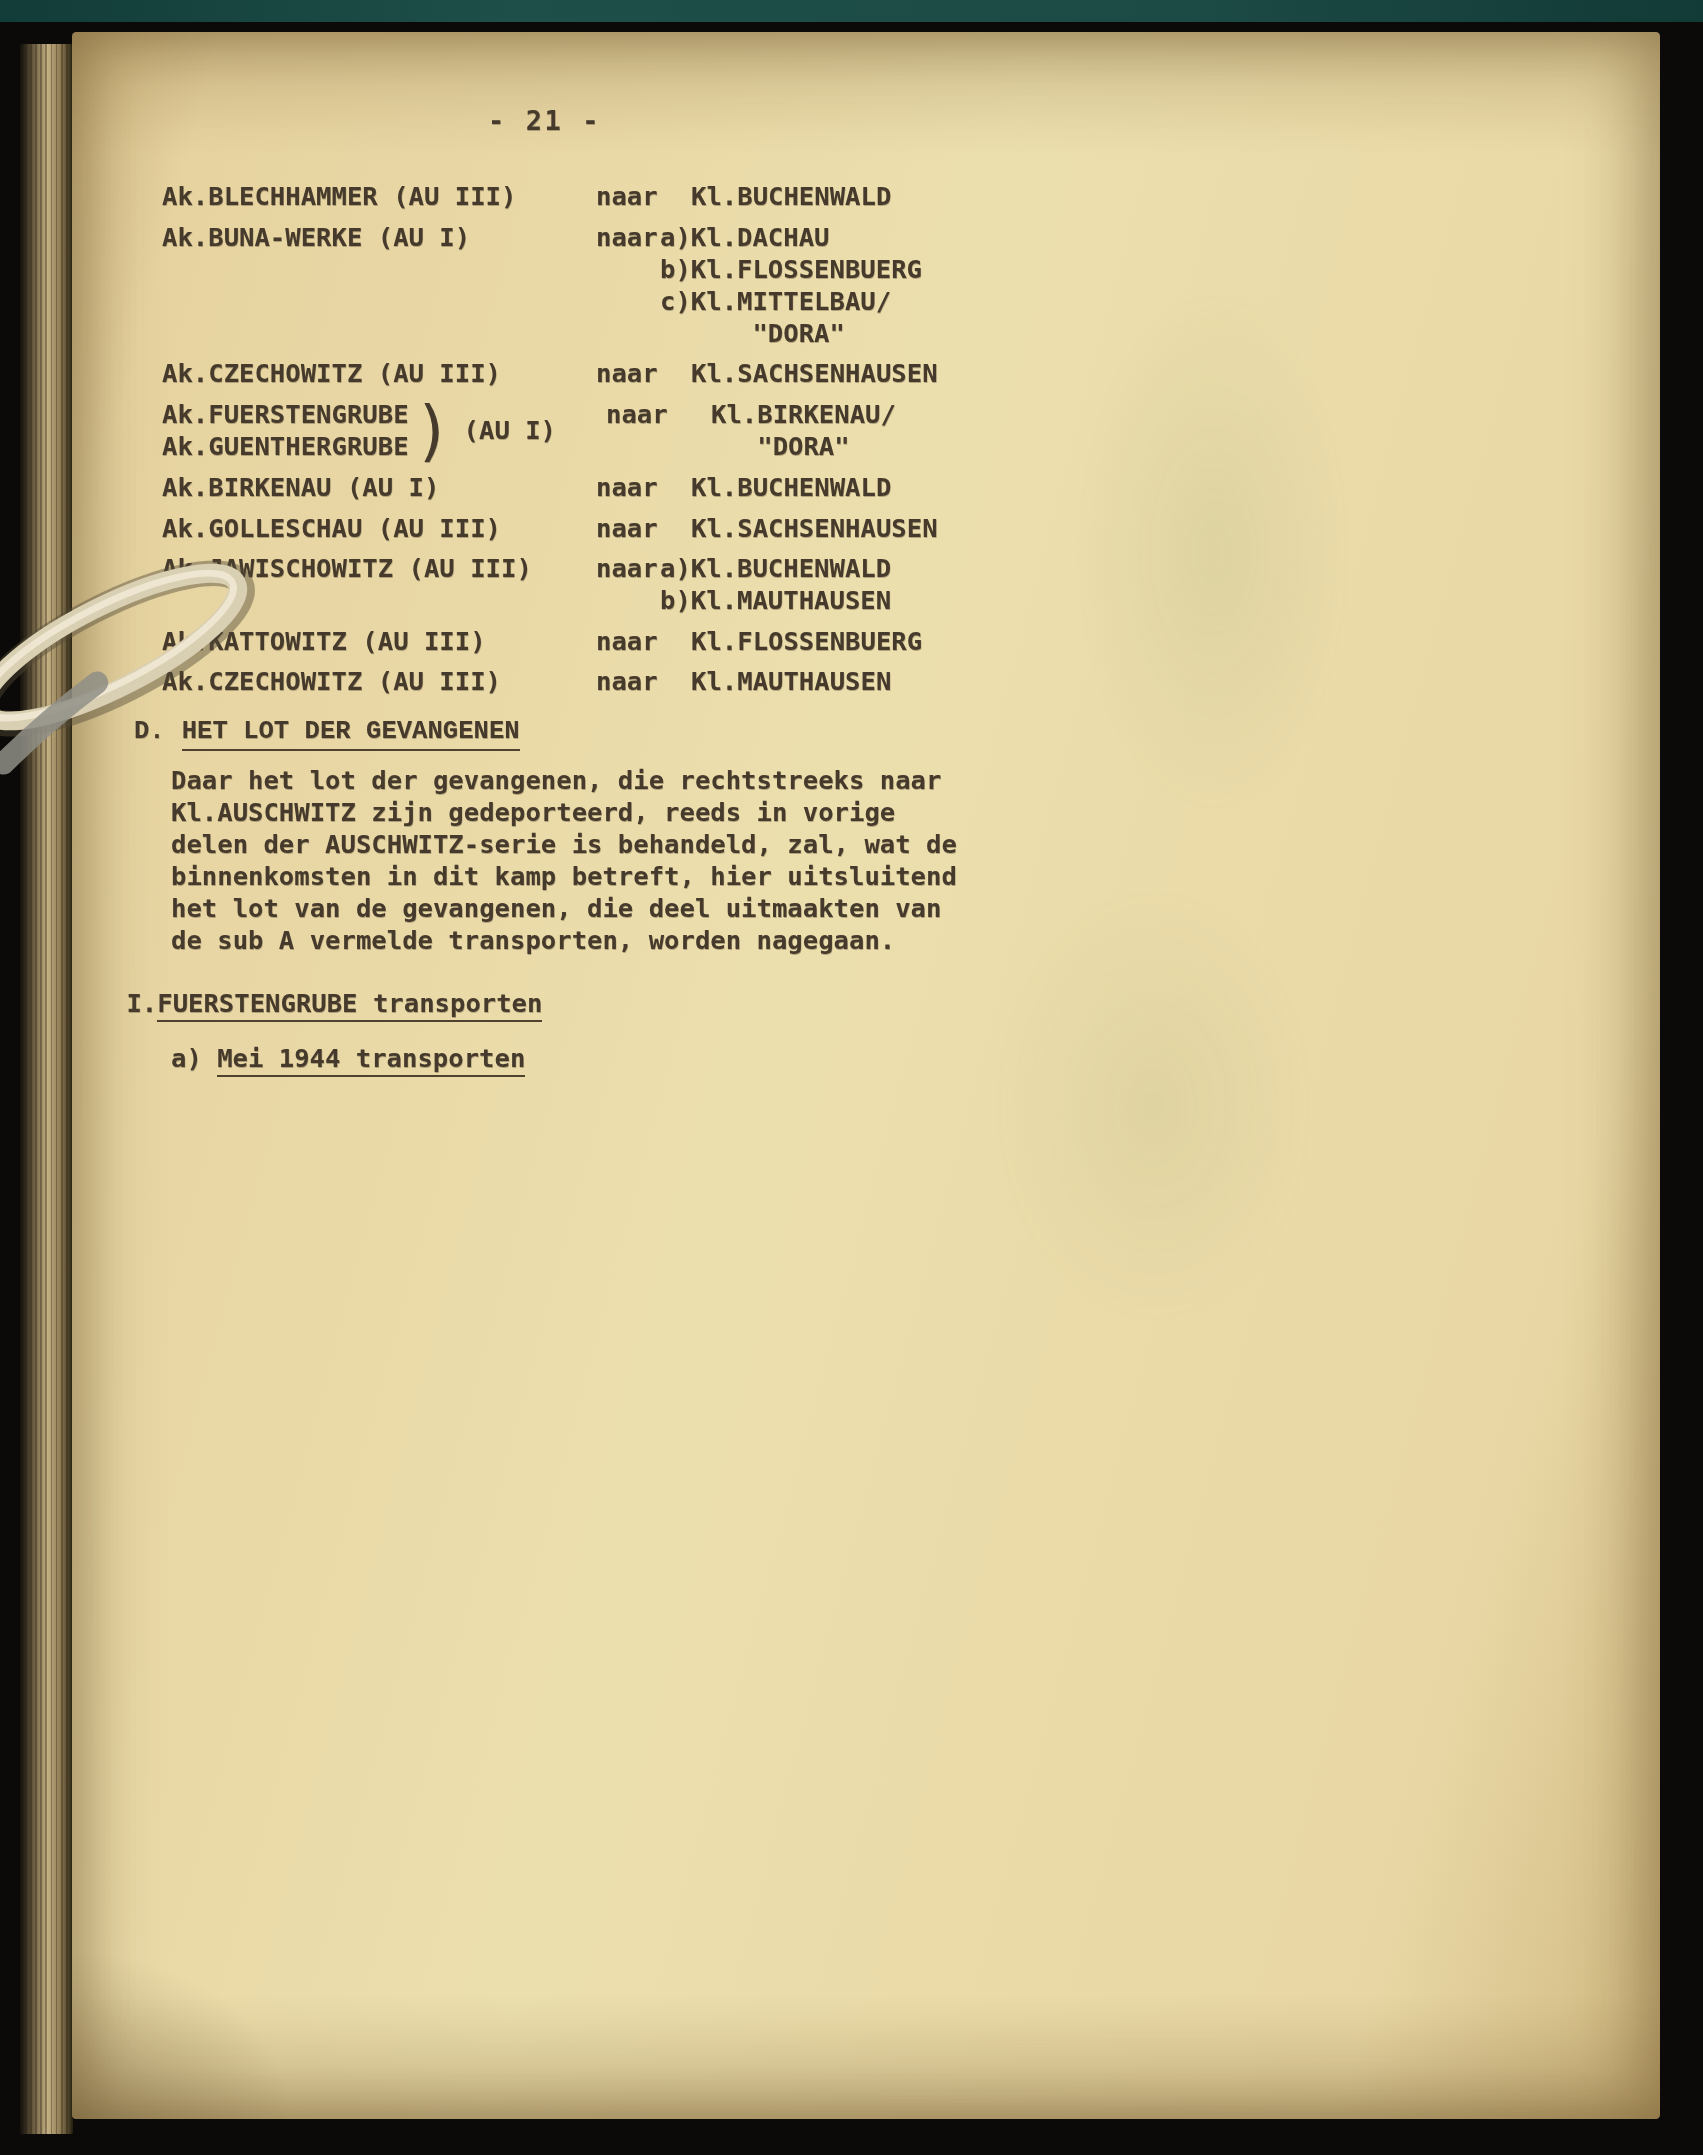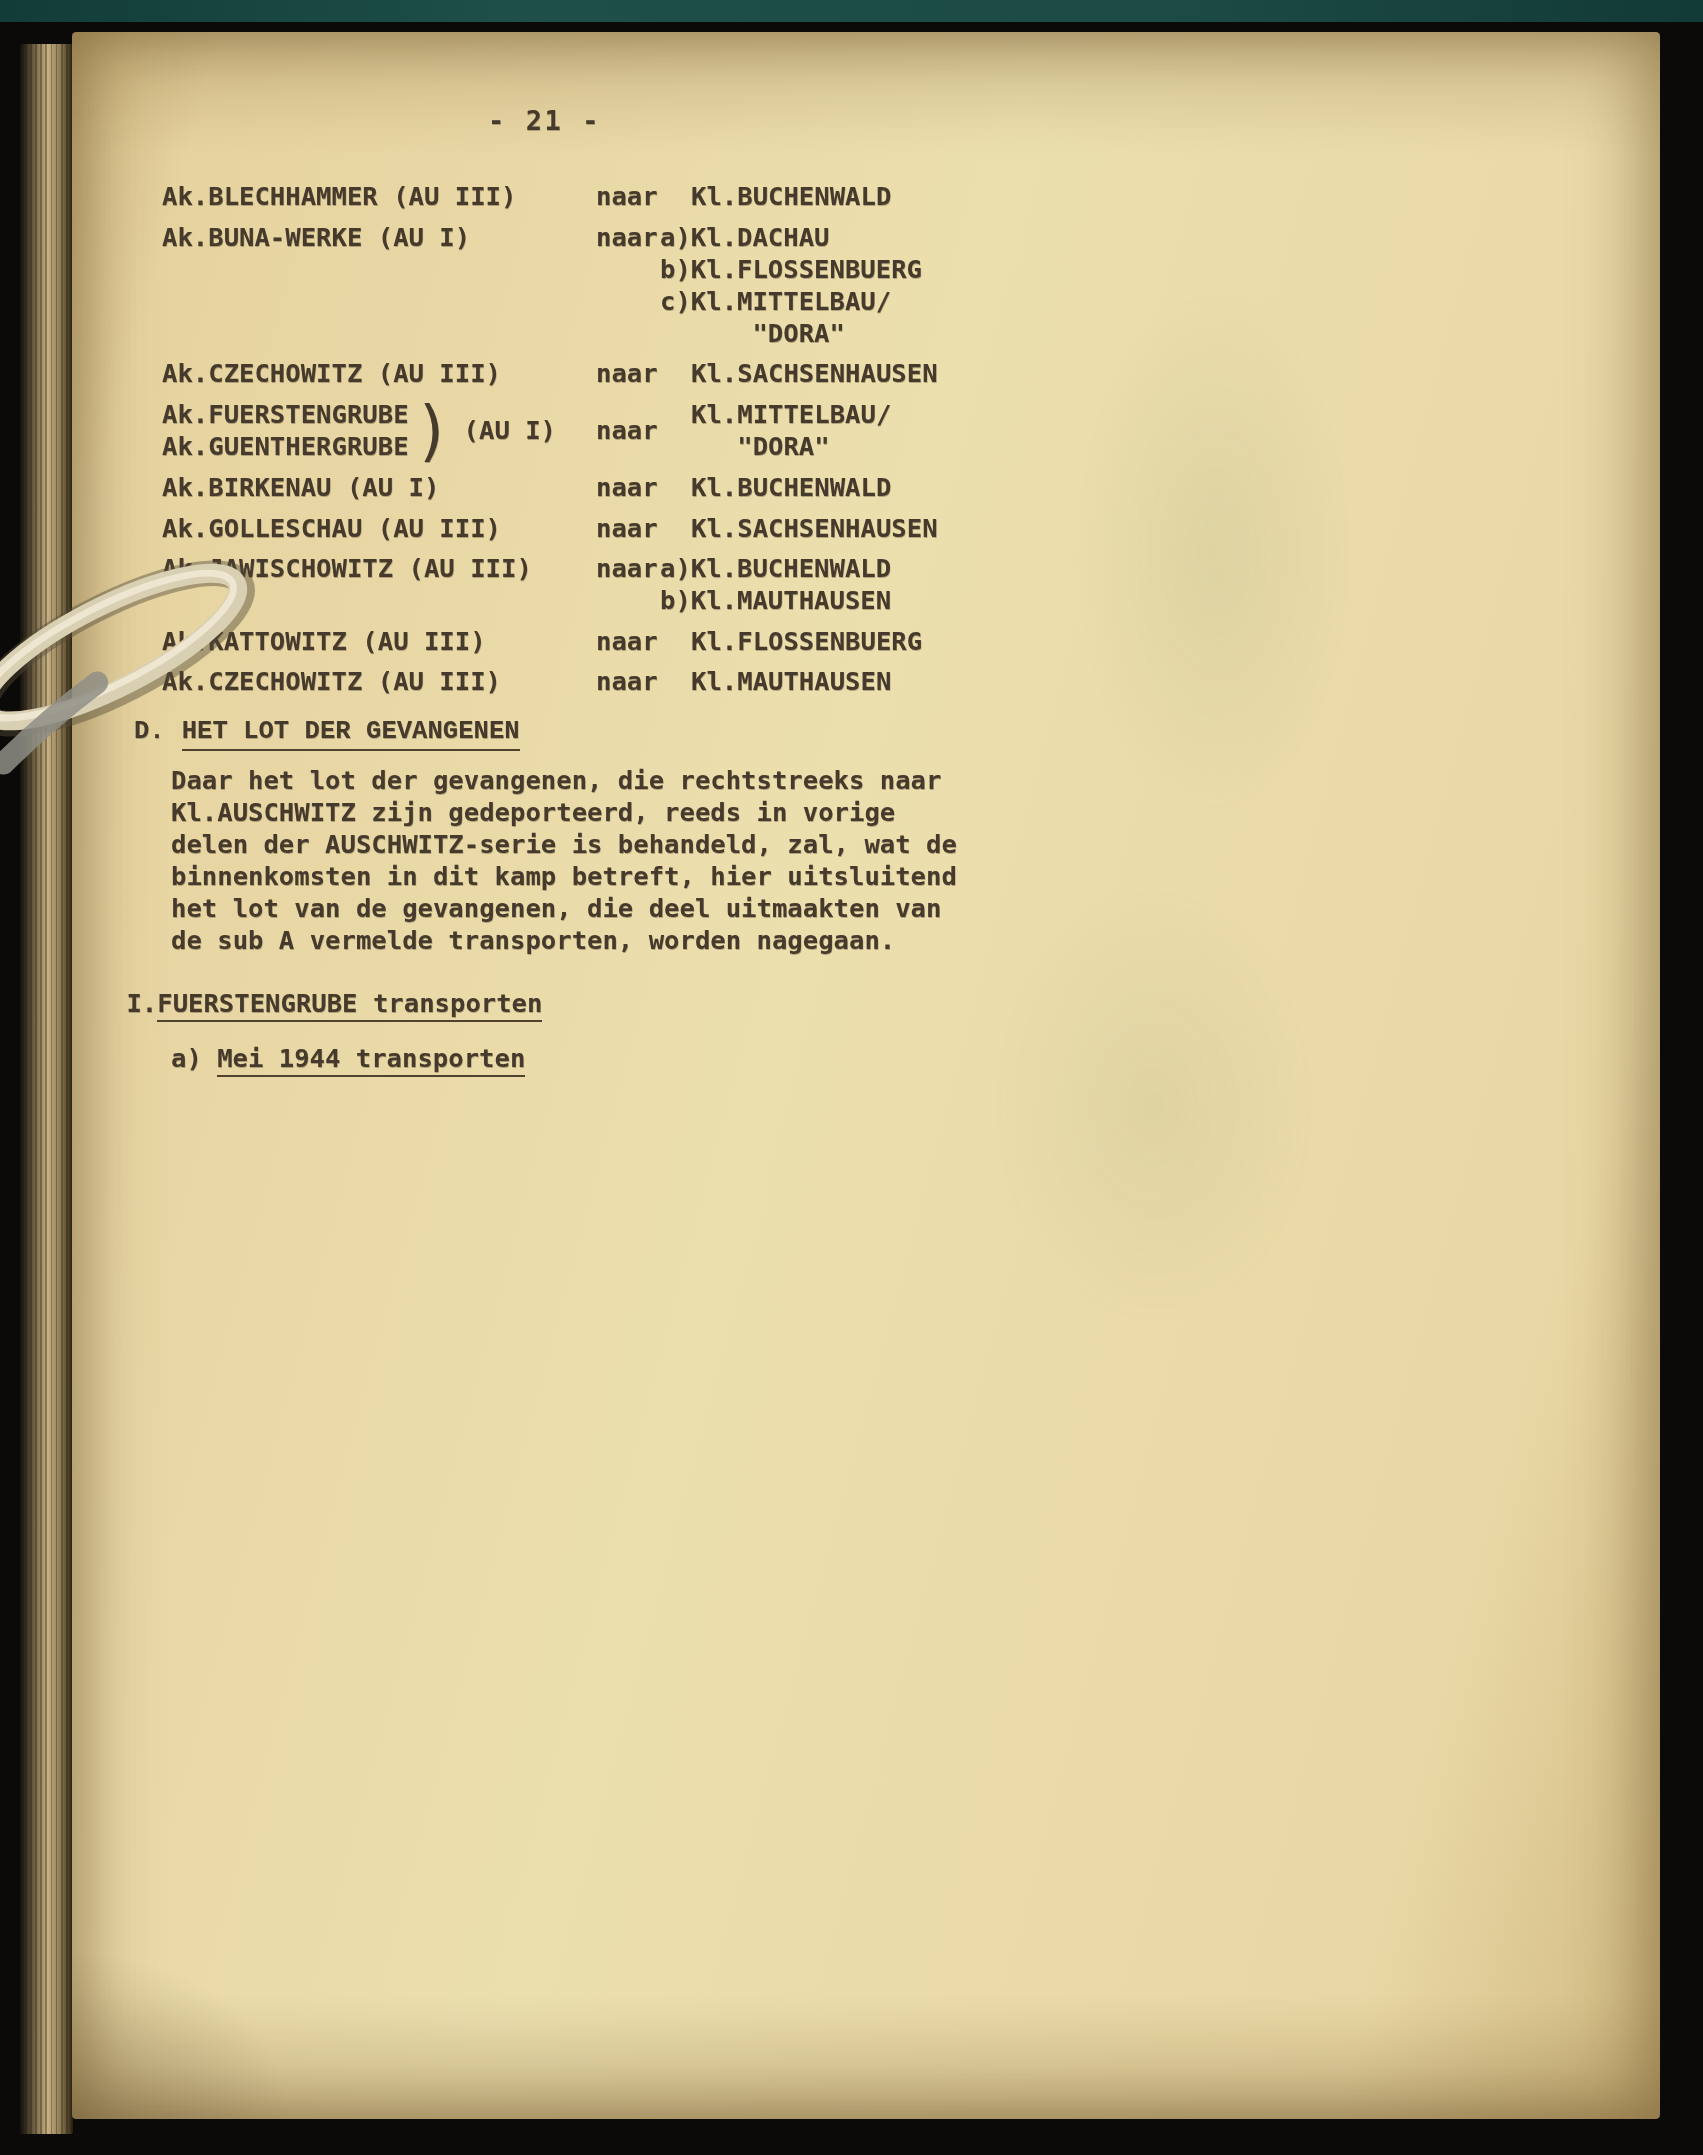--- a/index.html
+++ b/index.html
@@ -44,21 +44,21 @@
     margin-left:365px;
     font-size:27px;
     letter-spacing:2.6px;
   }
   .ttable{margin-top:44px;margin-left:39px;}
   .t-row{
     display:flex;align-items:flex-start;
     line-height:32px;
     margin-bottom:8.5px;
   }
-  .t-row.center{align-items:center;}
+  .t-row.center{gap:10px;}
   .c-camp{width:434px;white-space:pre;}
   .c-naar{width:95px;white-space:pre;}
   .c-dest{white-space:pre;}
   .c-dest.lettered{margin-left:-31px;}
   .fuer-wrap{display:flex;align-items:center;width:434px;}
   .fuer-lines{white-space:pre;line-height:32px;}
   .fuer-brace{
     font-size:63px;font-weight:normal;
     line-height:65px;
     margin:0 12px 0 5.1px;
@@ -136,21 +136,21 @@
       </div>
 
       <div class="t-row center">
         <div class="fuer-wrap">
           <div class="fuer-lines">Ak.FUERSTENGRUBE
 Ak.GUENTHERGRUBE</div>
           <div class="fuer-brace">)</div>
           <div class="fuer-au">(AU I)</div>
         </div>
         <div class="c-naar">naar</div>
-        <div class="c-dest">Kl.MITTELBAU/
+        <div class="c-dest">Kl.BIRKENAU/
    "DORA"</div>
       </div>
 
       <div class="t-row">
         <div class="c-camp">Ak.BIRKENAU (AU I)</div>
         <div class="c-naar">naar</div>
         <div class="c-dest">Kl.BUCHENWALD</div>
       </div>
 
       <div class="t-row">

